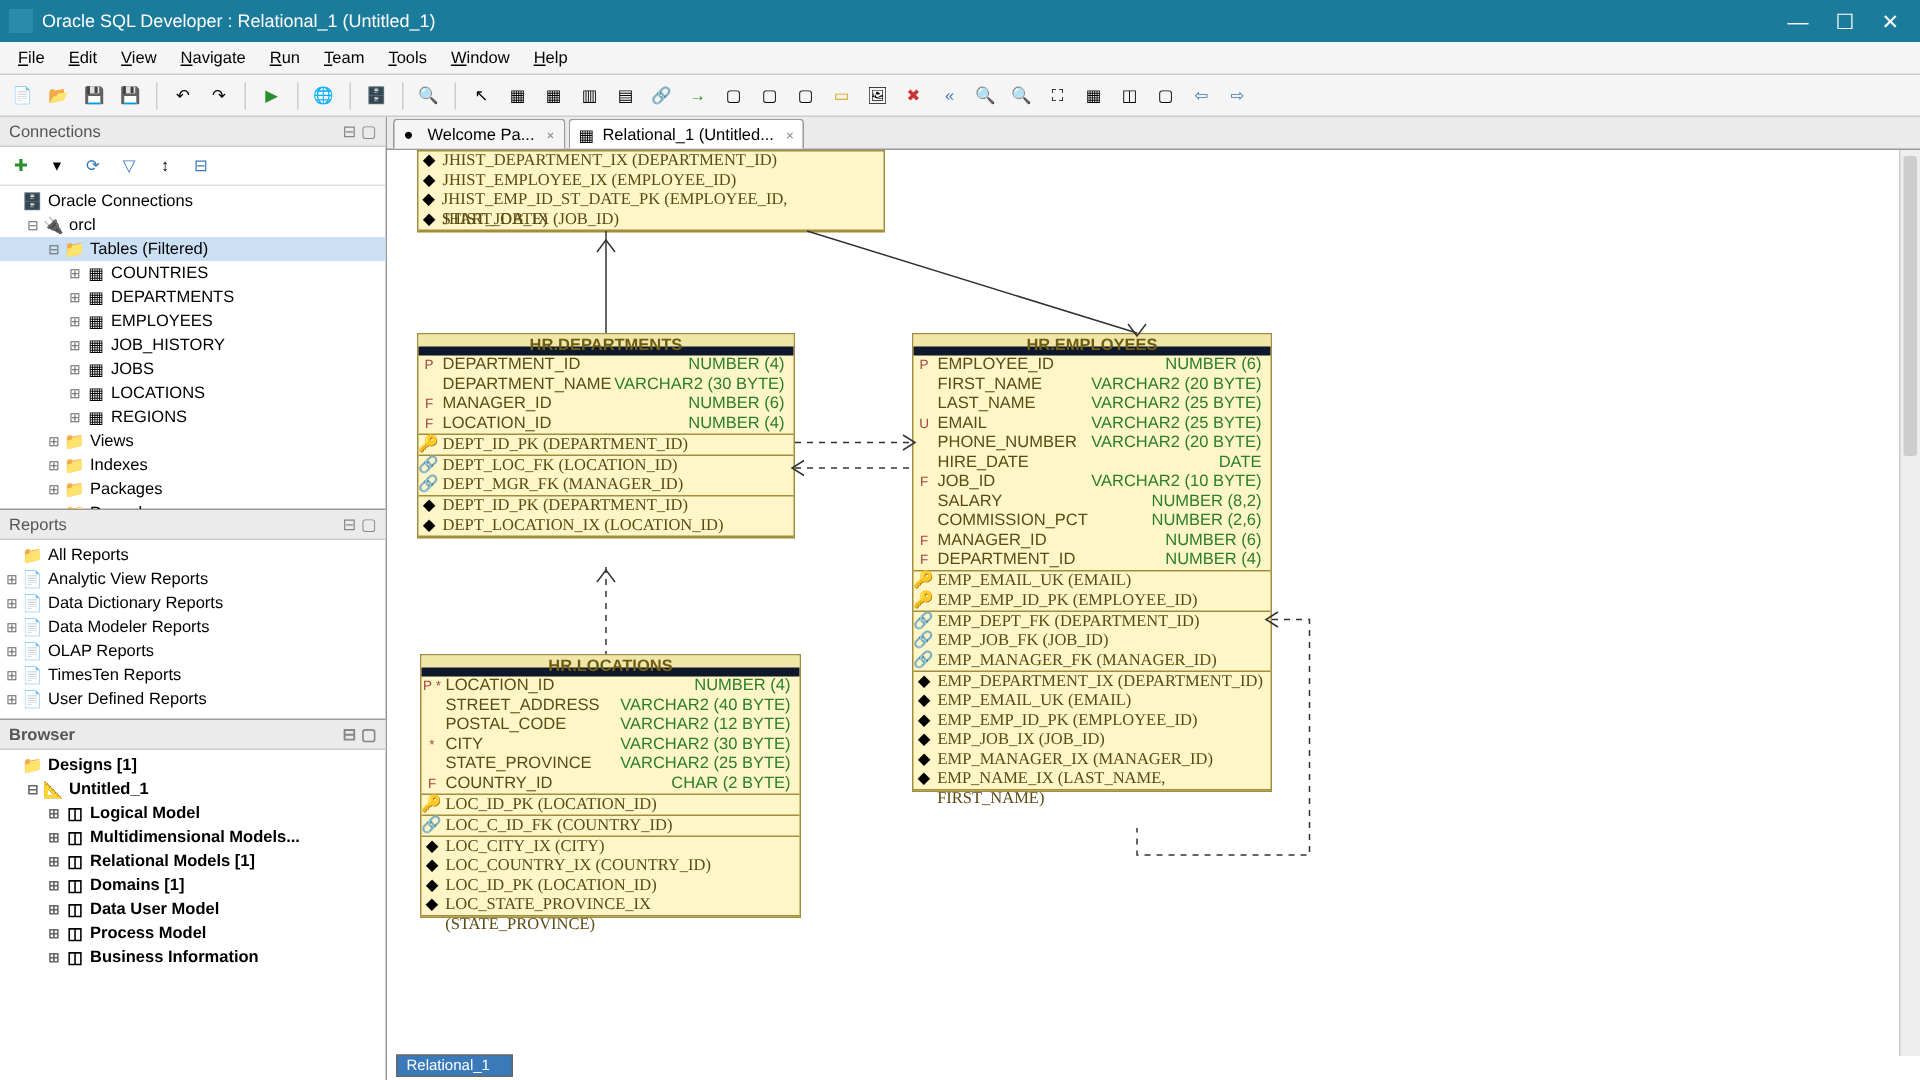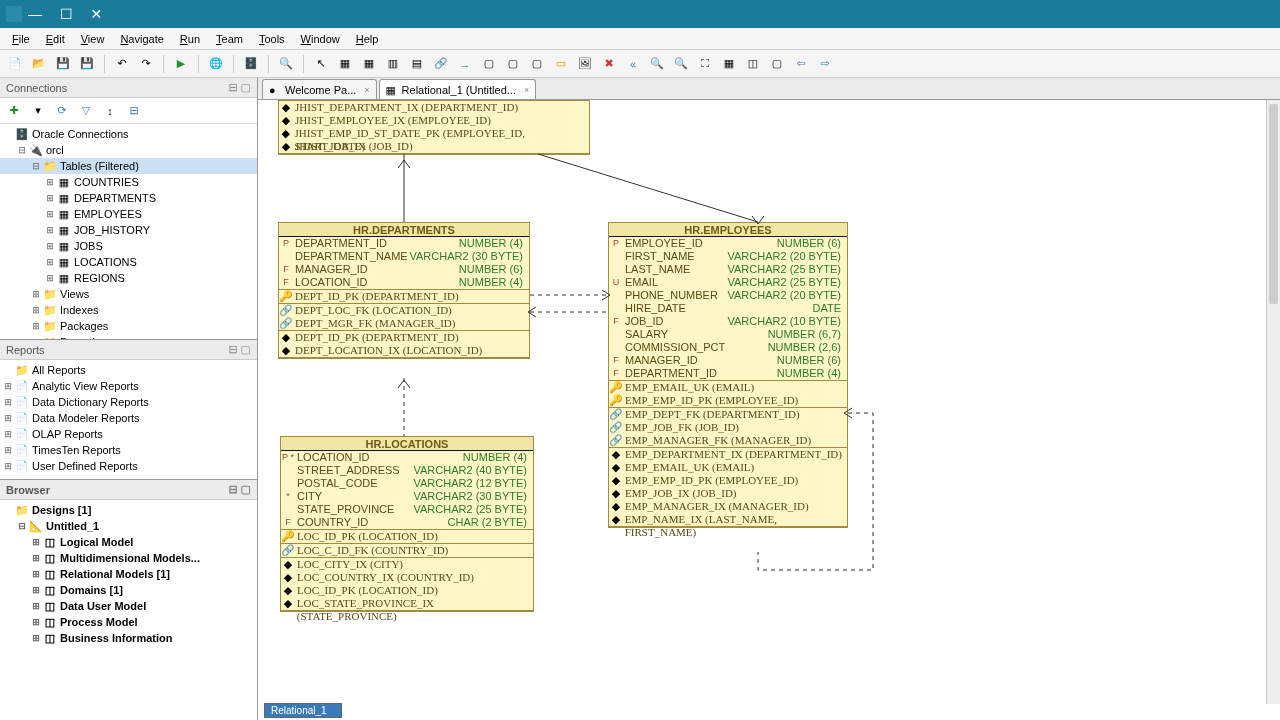--- a/index.html
+++ b/index.html
@@ -45,21 +45,21 @@
 .tabs-row { height: 22px; background: #ebebeb; border-bottom: 1px solid #999; display: flex; align-items: flex-end; padding-left: 4px; }
 .tab { height: 20px; border: 1px solid #999; border-bottom: none; background: #f5f5f5; padding: 0 6px; display: flex; align-items: center; gap: 4px; margin-right: 2px; border-radius: 3px 3px 0 0; cursor: pointer; }
 .tab.active { background: #fff; }
 .tab .tab-icon { width: 12px; height: 12px; }
 .tab .tab-close { font-size: 9px; color: #888; margin-left: 4px; }
 
 .canvas-wrap { flex: 1; position: relative; overflow: hidden; background: #fff; }
 .canvas { position: absolute; inset: 0; }
 
 .entity { position: absolute; background: #fff6c8; border: 1px solid #a08e3e; font-size: 10px; }
-.entity .ent-header { background: #f0e6a8; border-bottom: 1px solid #0f172a; text-align: center; font-weight: bold; color: #6e5c15; height: 14px; line-height: 14px; }
+.entity .ent-header { background: #f0e6a8; border-bottom: 6px solid #0f172a; text-align: center; font-weight: bold; color: #6e5c15; height: 14px; line-height: 14px; }
 .entity .ent-section { border-bottom: 1px solid #a08e3e; }
 .entity .ent-row { display: flex; height: 13px; line-height: 13px; }
 .entity .flag { width: 14px; text-align: center; color: #a04444; font-size: 9px; }
 .entity .col-name { flex: 0 0 auto; color: #5a4b12; padding-left: 2px; }
 .entity .col-type { margin-left: auto; color: #2a7d2a; padding-right: 6px; }
 .entity .idx-row { display:flex; height: 13px; line-height:13px; }
 .entity .idx-row .idx-icon { width: 14px; text-align:center; }
 .entity .idx-row .idx-text { color: #5a4b12; padding-left: 2px; font-family: Liberation Serif, serif; }
 
 .status-tab { position: absolute; left: 6px; bottom: 2px; background: #3a7ab8; color: #fff; padding: 1px 14px 1px 6px; font-size: 10px; border: 1px solid #666; }
@@ -69,20 +69,21 @@
 svg.connections-svg .dashed { stroke-dasharray: 4 4; }
 
 .scroll-v { position:absolute; right:0; top:0; bottom:16px; width:14px; background:#eee; border-left:1px solid #ccc;}
 .scroll-v .thumb{ position:absolute; left:2px; right:2px; top:4px; height:200px; background:#cdcdcd; border-radius:2px;}
 </style>
 </head>
 <body>
 
 <div class="titlebar">
   <div class="app-icon"></div>
+  <div class="title-text">Oracle SQL Developer : Relational_1 (Untitled_1)</div>
   <div class="win-controls">
     <span>—</span>
     <span>☐</span>
     <span>✕</span>
   </div>
 </div>
 
 <div class="menubar" id="menubar">
     <div class="menu-item"><span class="mn">F</span>ile</div>
     <div class="menu-item"><span class="mn">E</span>dit</div>
@@ -485,21 +486,21 @@
                 <span class="col-type">DATE</span>
               </div>
               <div class="ent-row">
                 <span class="flag">F</span>
                 <span class="col-name">JOB_ID</span>
                 <span class="col-type">VARCHAR2 (10 BYTE)</span>
               </div>
               <div class="ent-row">
                 <span class="flag"></span>
                 <span class="col-name">SALARY</span>
-                <span class="col-type">NUMBER (6,7)</span>
+                <span class="col-type">NUMBER (8,2)</span>
               </div>
               <div class="ent-row">
                 <span class="flag"></span>
                 <span class="col-name">COMMISSION_PCT</span>
                 <span class="col-type">NUMBER (2,6)</span>
               </div>
               <div class="ent-row">
                 <span class="flag">F</span>
                 <span class="col-name">MANAGER_ID</span>
                 <span class="col-type">NUMBER (6)</span>

